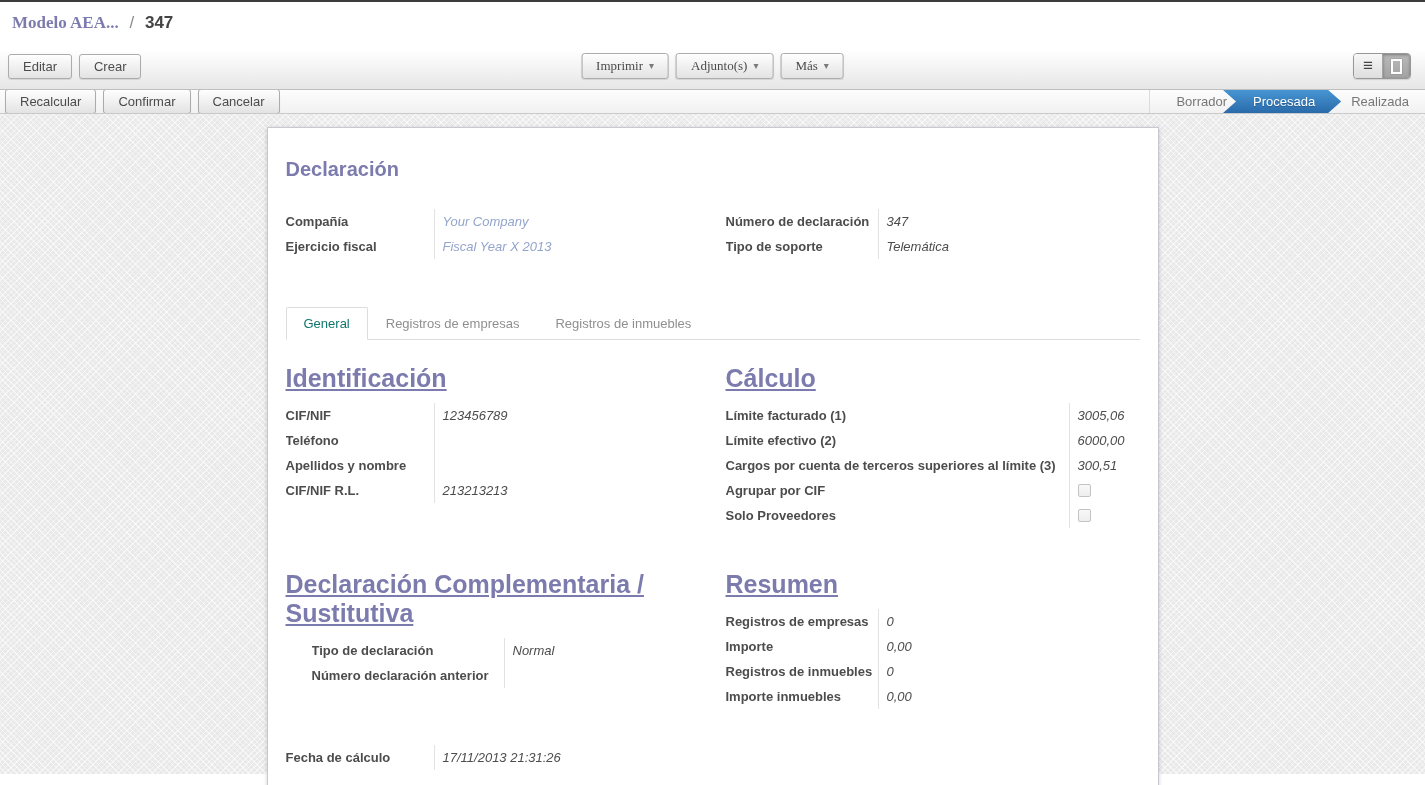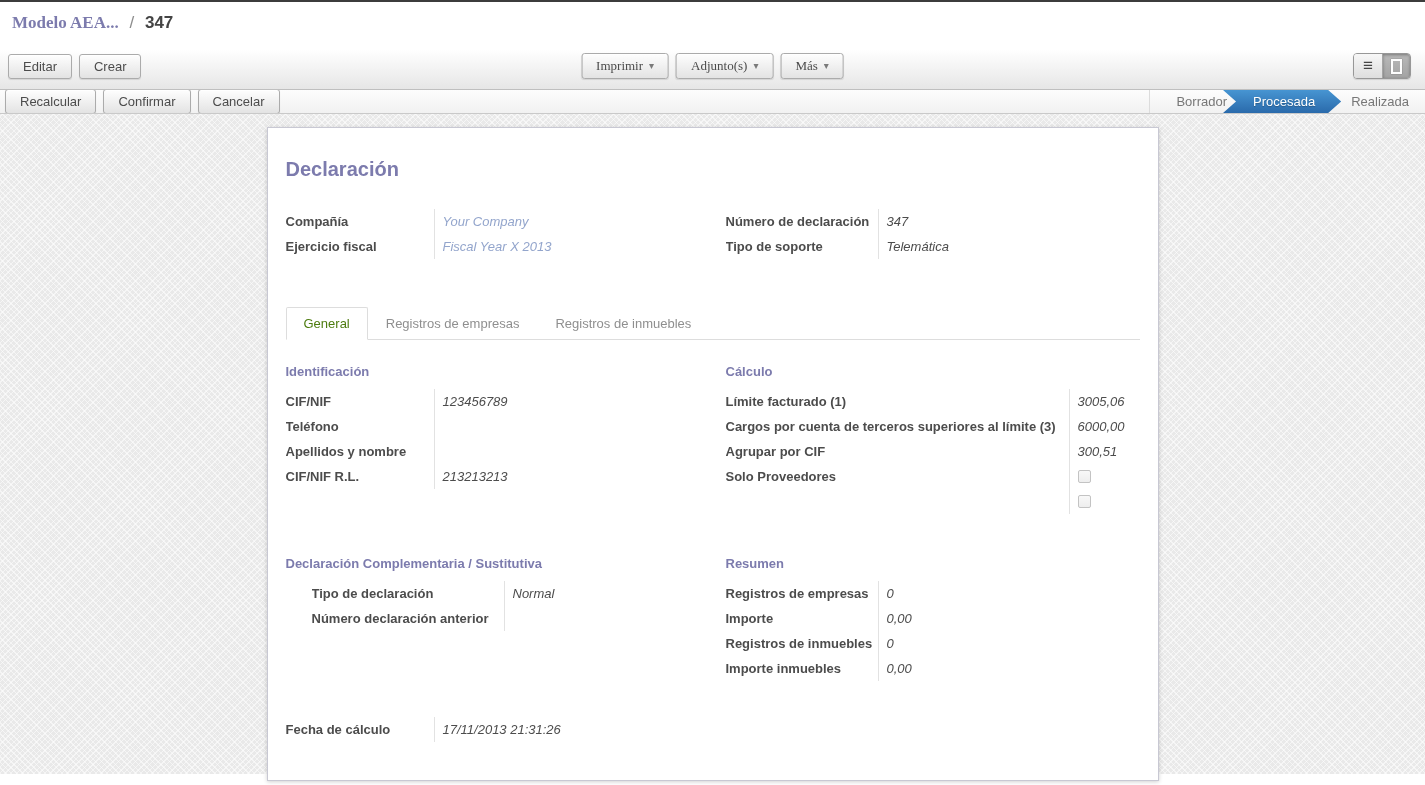--- a/index.html
+++ b/index.html
@@ -62,21 +62,21 @@
       repeating-linear-gradient(45deg, rgba(255,255,255,.55) 0 1px, transparent 1px 4px),
       repeating-linear-gradient(-45deg, rgba(255,255,255,.55) 0 1px, transparent 1px 4px);
     padding-top:13px;
   }
   .sheet {
     width:892px; min-height:637px; margin:0 auto; background:#fff;
     border:1px solid #c8c8d3; box-shadow:0 1px 4px rgba(0,0,0,.18);
     padding:30px 18px 38px 18px;
   }
   .sheet-title { font-size:20px; font-weight:bold; color:#7c7bad; }
-  .section-title { font-size:13px; font-weight:bold; color:#7c7bad; margin:0 0 10px 0; }
+  .section-title { font-size:25px; font-weight:bold; color:#7c7bad; margin:0 0 10px 0;text-decoration:underline; }
 
   .cols { display:grid; grid-template-columns:1fr 1fr; column-gap:26px; }
 
   .fgroup { display:flex; }
   .fcol-labels { display:flex; flex-direction:column; flex:0 0 auto; }
   .fcol-values { display:flex; flex-direction:column; flex:1 1 auto; min-width:0; border-left:1px solid #e2e2e2; }
   .frow { height:25px; line-height:25px; font-size:13px; white-space:nowrap; overflow:hidden; }
   .fcol-labels .frow { font-weight:bold; color:#4c4c4c; padding-right:10px; }
   .fcol-values .frow { padding-left:8px; color:#4c4c4c; display:flex; align-items:center;font-style:italic; }
   .link-val { color:#93a5cc; cursor:pointer; text-decoration:none; }
@@ -84,21 +84,21 @@
 
   .checkbox {
     width:13px; height:13px; border:1px solid #c3c3c3; border-radius:2px;
     background:linear-gradient(#f8f8f8,#eeeeee); display:inline-block; cursor:default;
   }
 
   .info-block { margin-top:28px; }
   .tabs { margin-top:48px; display:flex; border-bottom:1px solid #dddddd; }
   .tab { padding:8px 17px; font-size:13px; color:#8f8f8f; cursor:pointer; margin-bottom:-1px;
     border:1px solid transparent; border-radius:2px 2px 0 0; background:transparent; font-family:inherit; }
-  .tab.active { color:#4d7c0f; background:#fff; border-color:#dddddd; border-bottom-color:#fff; }
+  .tab.active { color:#0f766e; background:#fff; border-color:#dddddd; border-bottom-color:#fff; }
 
   .tabpage-row1 { margin-top:24px; }
   .tabpage-row2 { margin-top:42px; }
   .footer-field { margin-top:36px; }
 </style>
 </head>
 <body>
 
 <div class="topline"></div>
 
@@ -212,20 +212,21 @@
             <div class="frow">213213213</div>
           </div>
         </div>
       </div>
 
       <div>
         <div class="section-title">Cálculo</div>
         <div class="fgroup">
           <div class="fcol-labels w343">
             <div class="frow">Límite facturado (1)</div>
+            <div class="frow">Límite efectivo (2)</div>
             <div class="frow">Cargos por cuenta de terceros superiores al límite (3)</div>
             <div class="frow">Agrupar por CIF</div>
             <div class="frow">Solo Proveedores</div>
           </div>
           <div class="fcol-values">
             <div class="frow">3005,06</div>
             <div class="frow">6000,00</div>
             <div class="frow">300,51</div>
             <div class="frow">
                 <span class="checkbox"></span>

